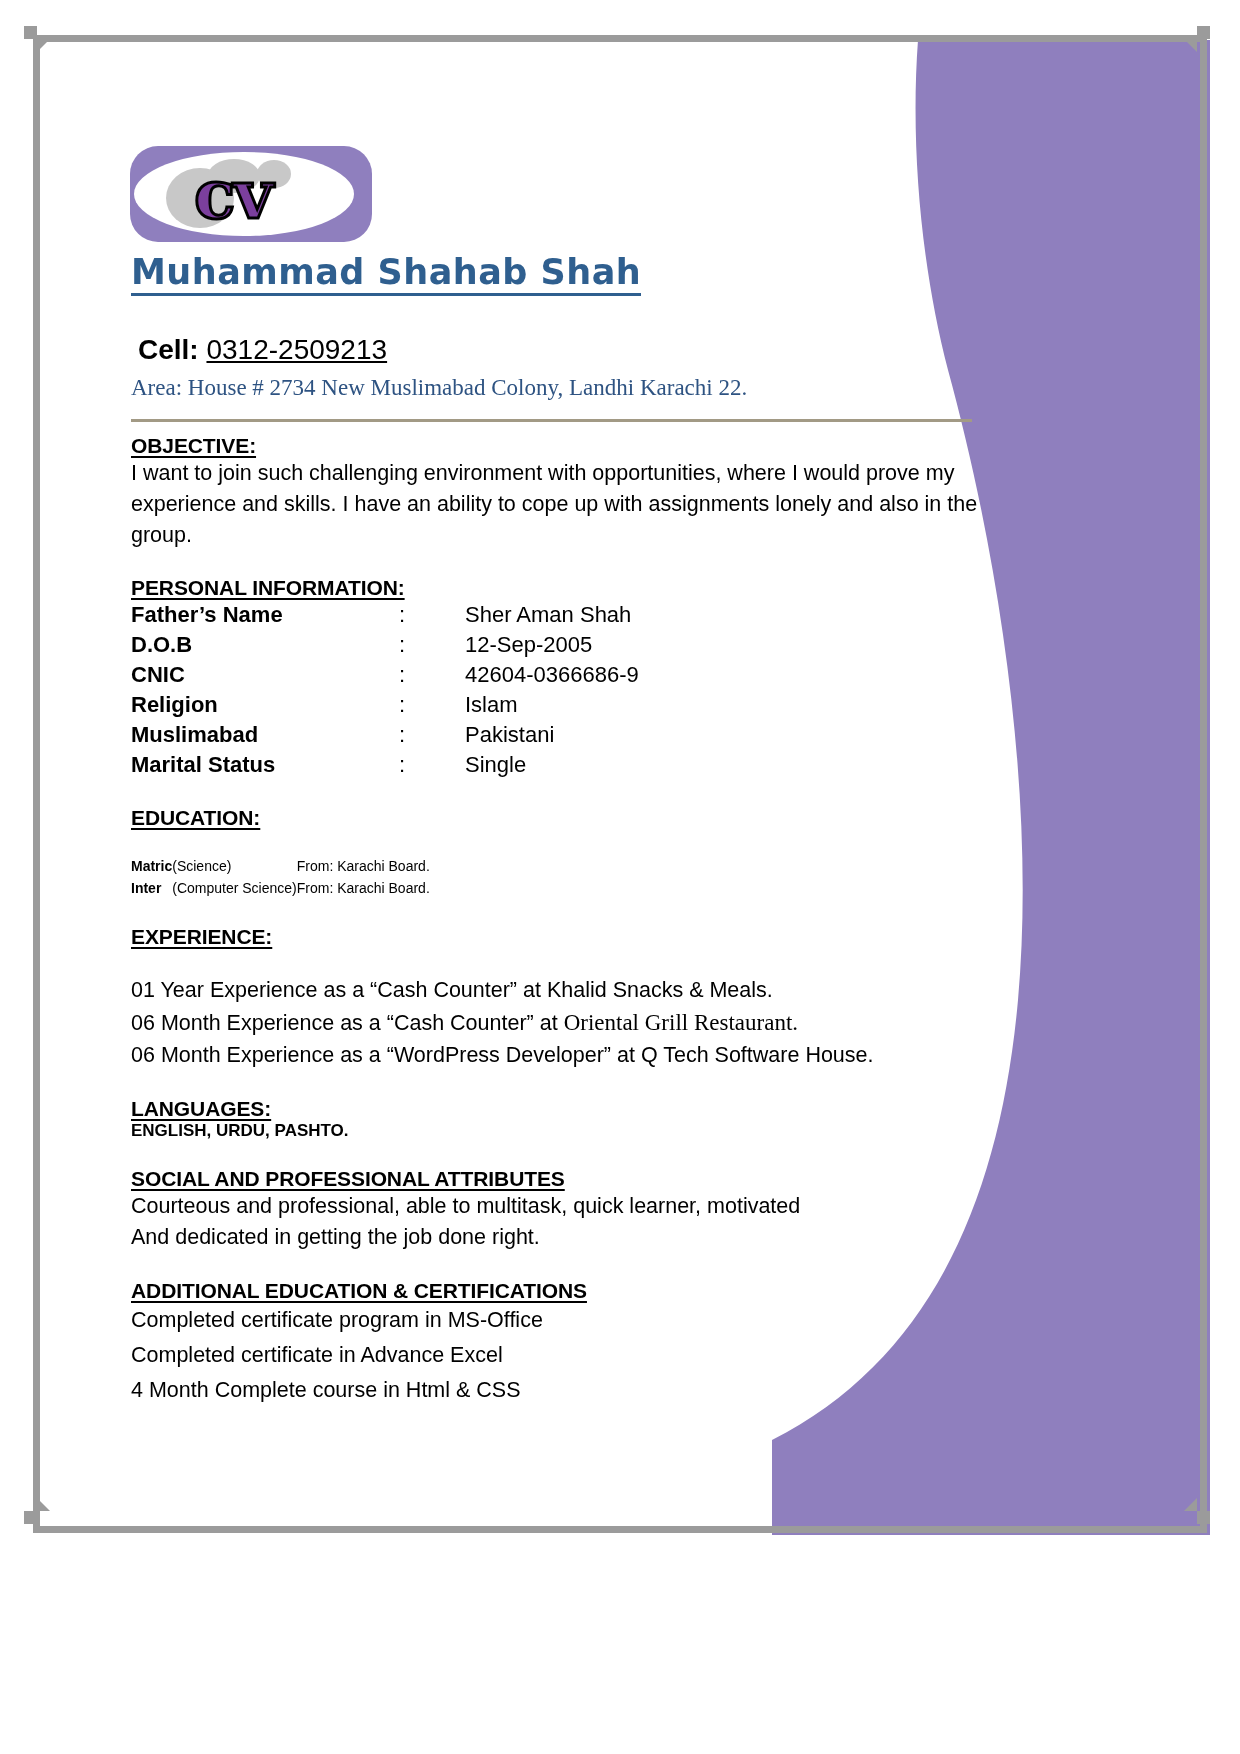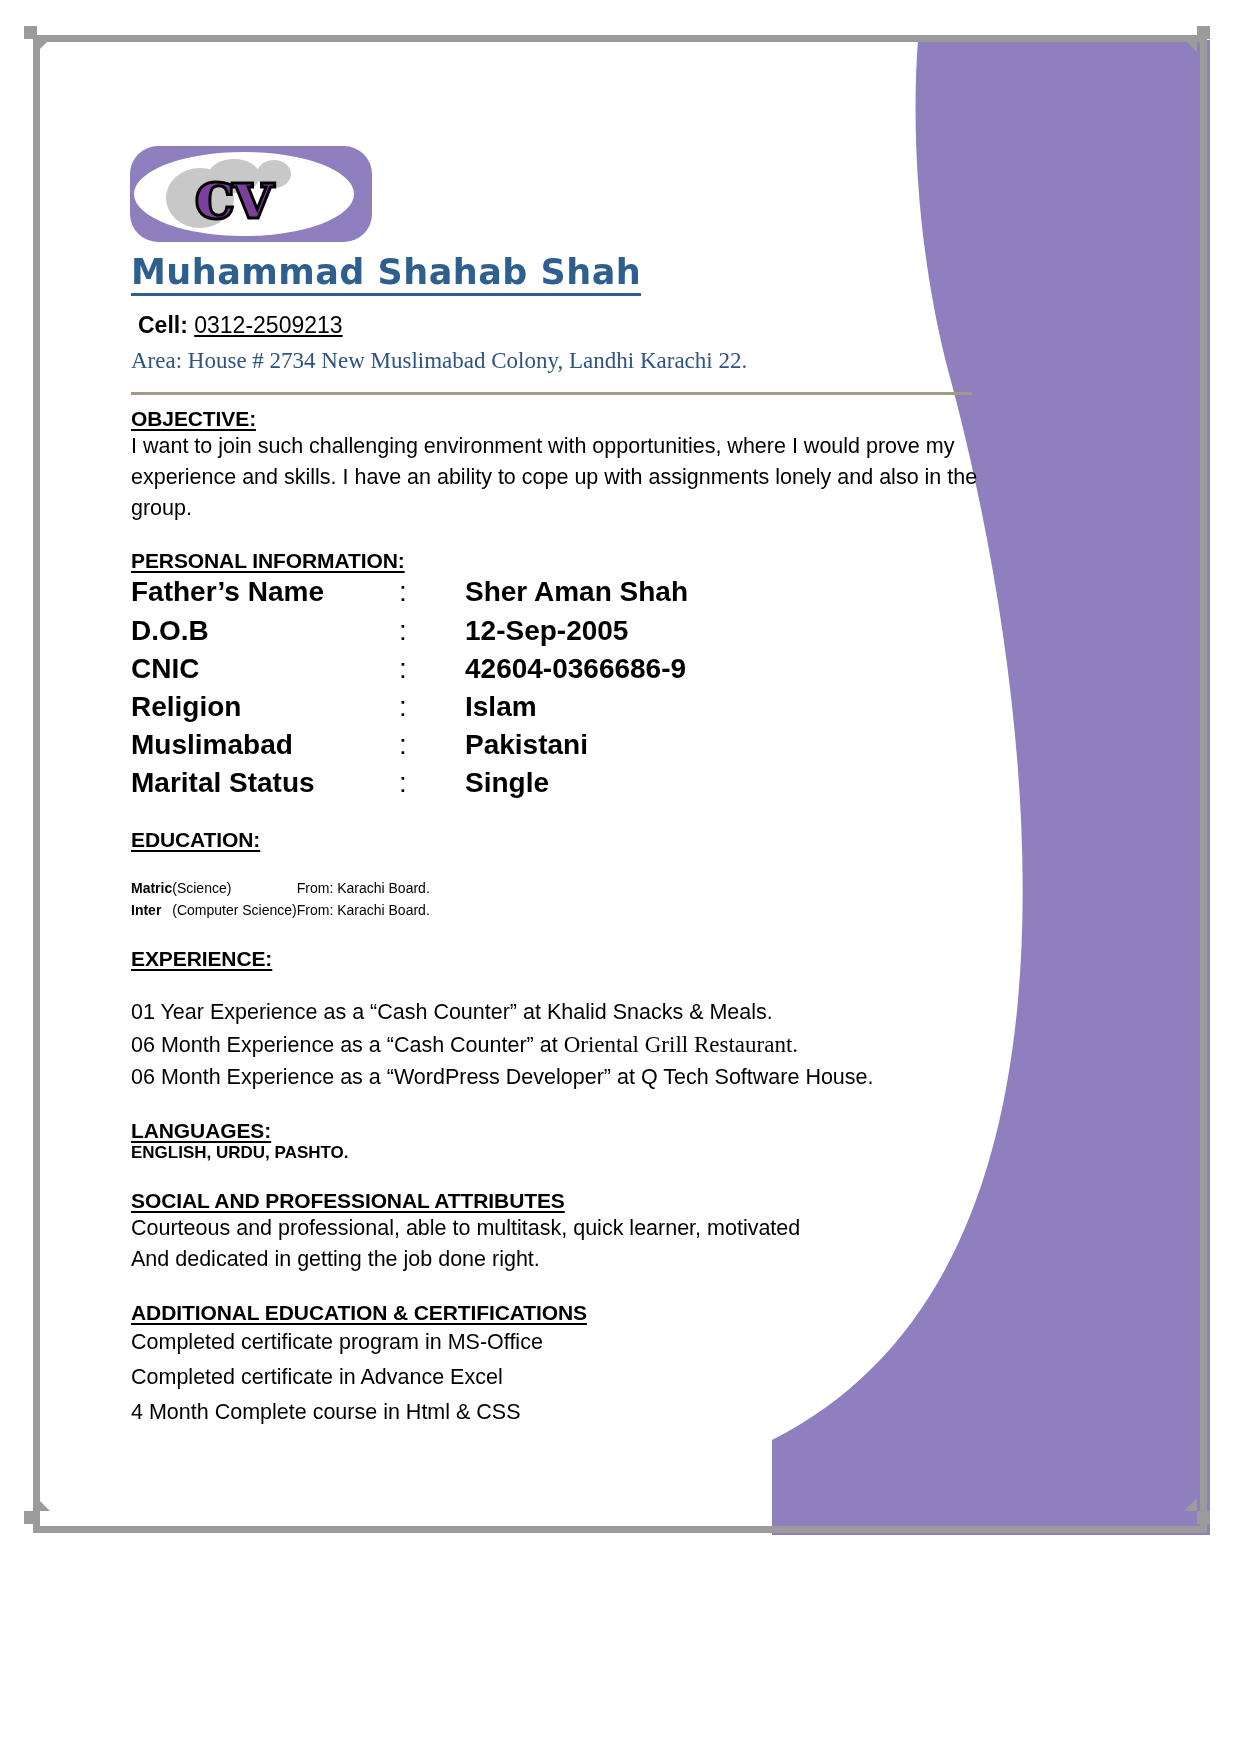--- a/index.html
+++ b/index.html
@@ -103,22 +103,22 @@
     font-weight: bold;
     color: #2f5f8f;
     letter-spacing: 0.5px;
     border-bottom: 3px solid #2f5f8f;
     display: inline-block;
     padding-bottom: 1px;
     line-height: 1.15;
   }
 
   .cell-line {
-    margin-top: 16px;
-    font-size: 23px;
+    margin-top: 38px;
+    font-size: 28px;
     color: #000;
     padding-left: 7px;
   }
   .cell-label { font-weight: bold; }
   .cell-num { text-decoration: underline; }
 
   .area-line {
     margin-top: 9px;
     font-family: "Liberation Serif", serif;
     font-size: 23px;
@@ -146,31 +146,31 @@
   .body-text {
     font-size: 21.5px;
     color: #000;
     line-height: 1.43;
   }
   .gap-md { height: 26px; }
 
   
   table.pinfo {
     border-collapse: collapse;
-    font-size: 28px;
+    font-size: 22px;
     line-height: 1.36;
   }
   table.pinfo td {
     padding: 0;
     vertical-align: top;
     white-space: nowrap;
   }
   td.pi-label { font-weight: bold; width: 268px; }
   td.pi-colon { width: 66px; }
-  td.pi-value { font-weight: bold; }
+  td.pi-value { font-weight: normal; }
 
   
   table.edu {
     border-collapse: collapse;
     font-size: 14px;
     line-height: 1.55;
   }
   table.edu td { padding: 0; vertical-align: top; white-space: nowrap; }
   td.edu-level { font-weight: bold; padding-right: 6px; }
   td.edu-field { padding-right: 14px; }

